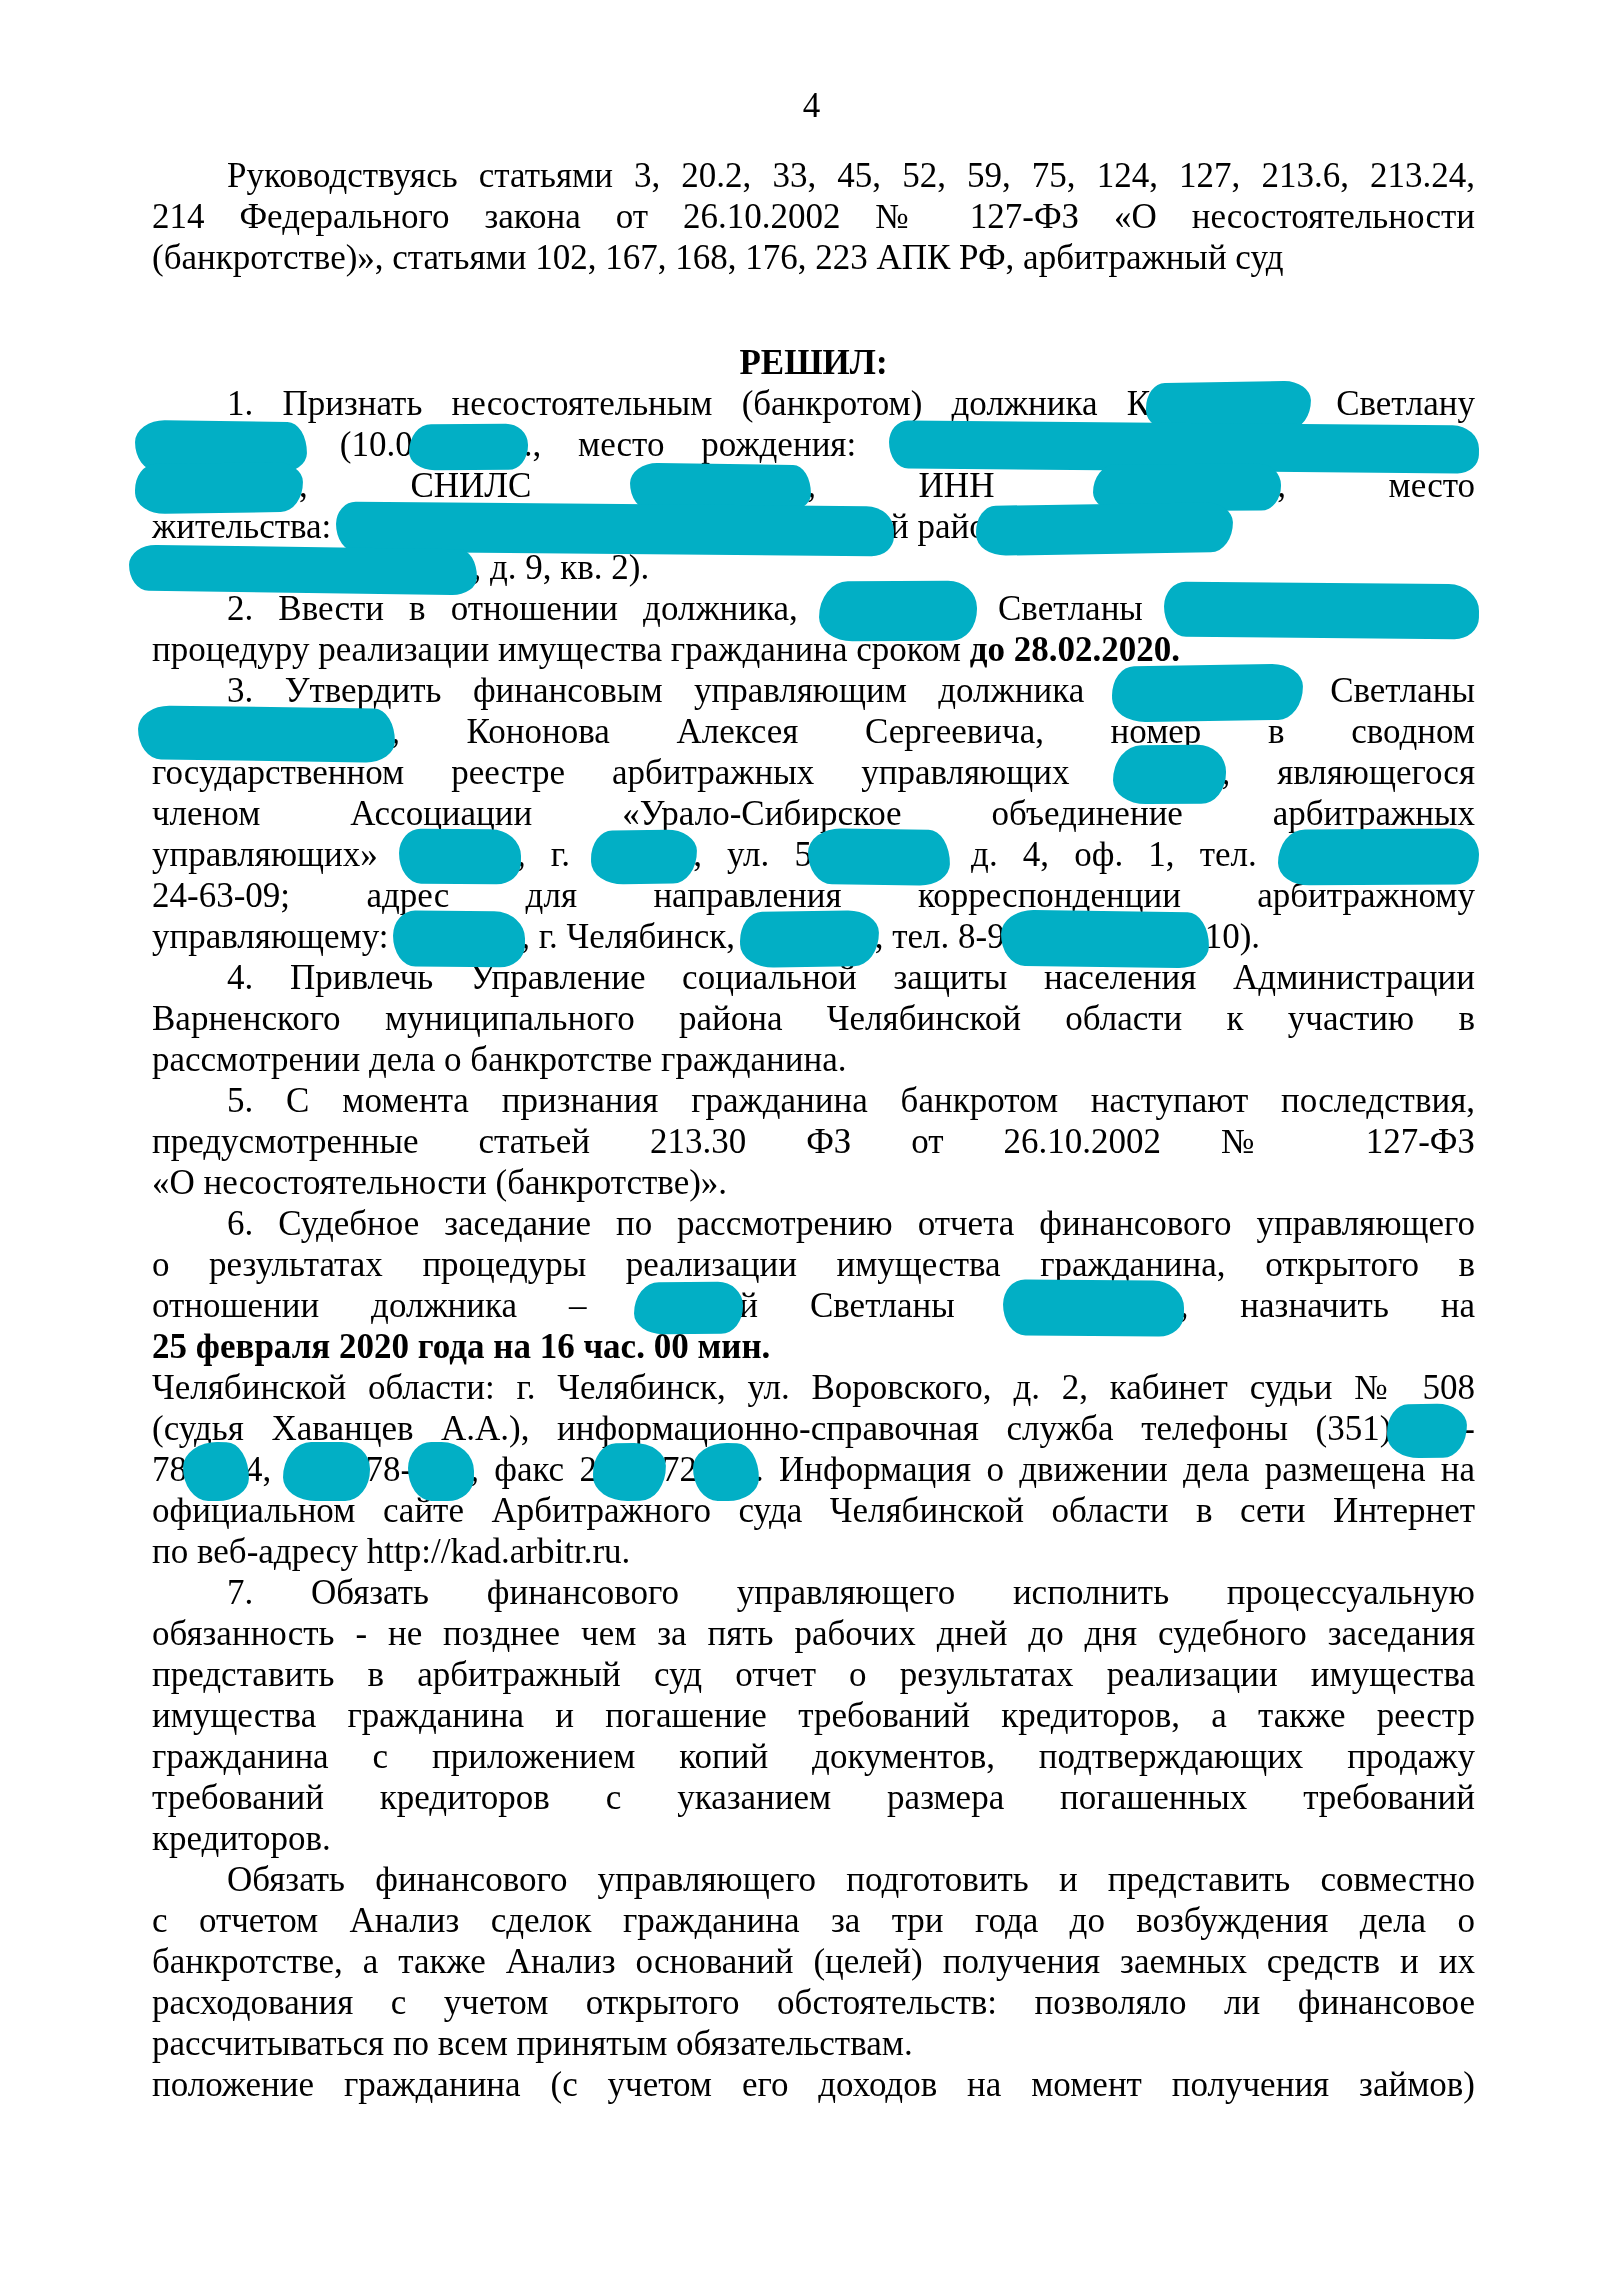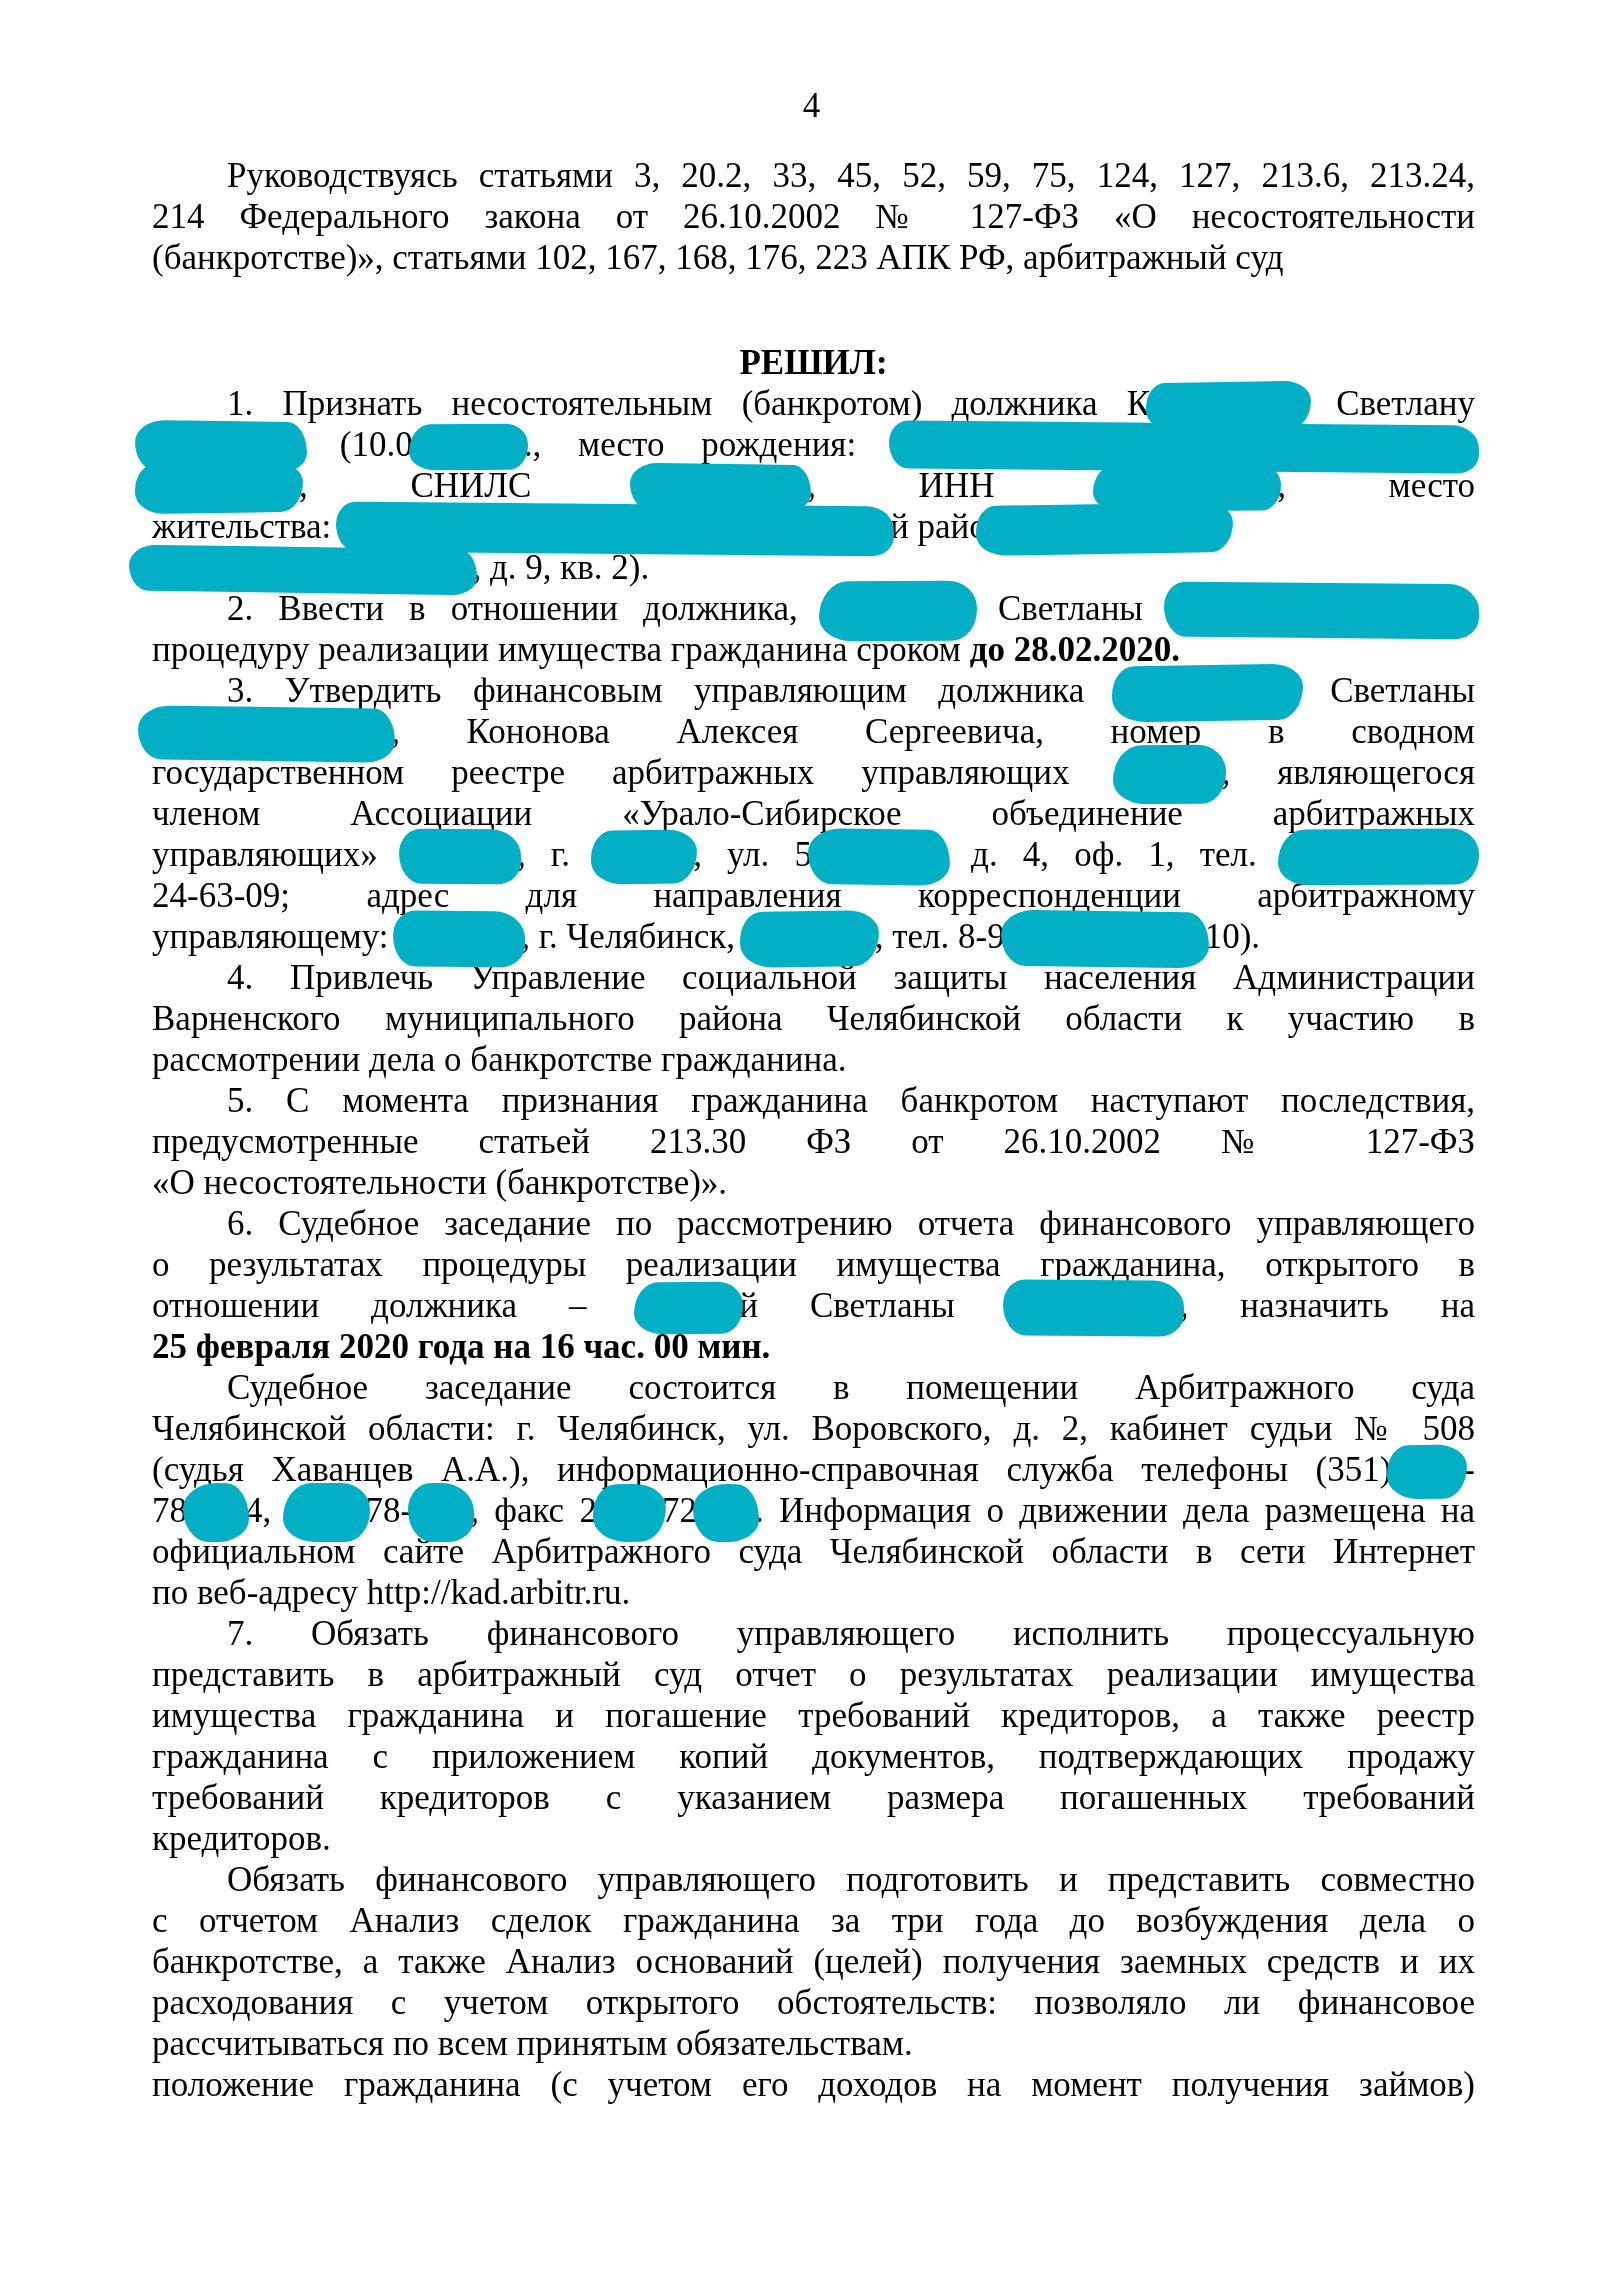--- a/index.html
+++ b/index.html
@@ -81,29 +81,29 @@
         <div class="line j"><span>предусмотренные статьей 213.30 ФЗ от 26.10.2002 № 127-ФЗ</span></div>
         <div class="line"><span>«О несостоятельности (банкротстве)».</span></div>
       </div>
       <div class="block">
         <div class="line j in"><span>6. Судебное заседание по рассмотрению отчета финансового управляющего</span></div>
         <div class="line j"><span>о результатах процедуры реализации имущества гражданина, открытого в</span></div>
         <div class="line j"><span>отношении должника – </span><span class="rd s2" style="width: 101px; --bh: 52px;"></span><span>й Светланы </span><span class="rd s3" style="width: 173px; --bh: 56px;"></span><span>, назначить на</span></div>
         <div class="line"><span class="b">25 февраля 2020 года на 16 час. 00 мин.</span></div>
       </div>
       <div class="block">
-        <div class="line j in"><span>Судебное заседание состоится в помещении Арбитражного суда</span></div>
         <div class="line j"><span>Челябинской области: г. Челябинск, ул. Воровского, д. 2, кабинет судьи № 508</span></div>
         <div class="line j"><span>(судья Хаванцев А.А.), информационно-справочная служба телефоны (351)</span><span class="rd s0" style="width: 72px; --bh: 54px;"></span><span>-</span></div>
         <div class="line j"><span>78</span><span class="rd s1" style="width: 58px; --bh: 59px;"></span><span>4, </span><span class="rd s2" style="width: 79px; --bh: 59px;"></span><span>78-</span><span class="rd s3" style="width: 58px; --bh: 59px;"></span><span>, факс 2</span><span class="rd s0" style="width: 65px; --bh: 58px;"></span><span>72</span><span class="rd s1" style="width: 58px; --bh: 58px;"></span><span>. Информация о движении дела размещена на</span></div>
         <div class="line j"><span>официальном сайте Арбитражного суда Челябинской области в сети Интернет</span></div>
         <div class="line"><span>по веб-адресу http://kad.arbitr.ru.</span></div>
       </div>
       <div class="block">
         <div class="line j in"><span>7. Обязать финансового управляющего исполнить процессуальную</span></div>
+        <div class="line j"><span>обязанность - не позднее чем за пять рабочих дней до дня судебного заседания</span></div>
         <div class="line j"><span>представить в арбитражный суд отчет о результатах реализации имущества</span></div>
         <div class="line j"><span>имущества гражданина и погашение требований кредиторов, а также реестр</span></div>
         <div class="line j"><span>гражданина с приложением копий документов, подтверждающих продажу</span></div>
         <div class="line j"><span>требований кредиторов с указанием размера погашенных требований</span></div>
         <div class="line"><span>кредиторов.</span></div>
       </div>
       <div class="block">
         <div class="line j in"><span>Обязать финансового управляющего подготовить и представить совместно</span></div>
         <div class="line j"><span>с отчетом Анализ сделок гражданина за три года до возбуждения дела о</span></div>
         <div class="line j"><span>банкротстве, а также Анализ оснований (целей) получения заемных средств и их</span></div>

